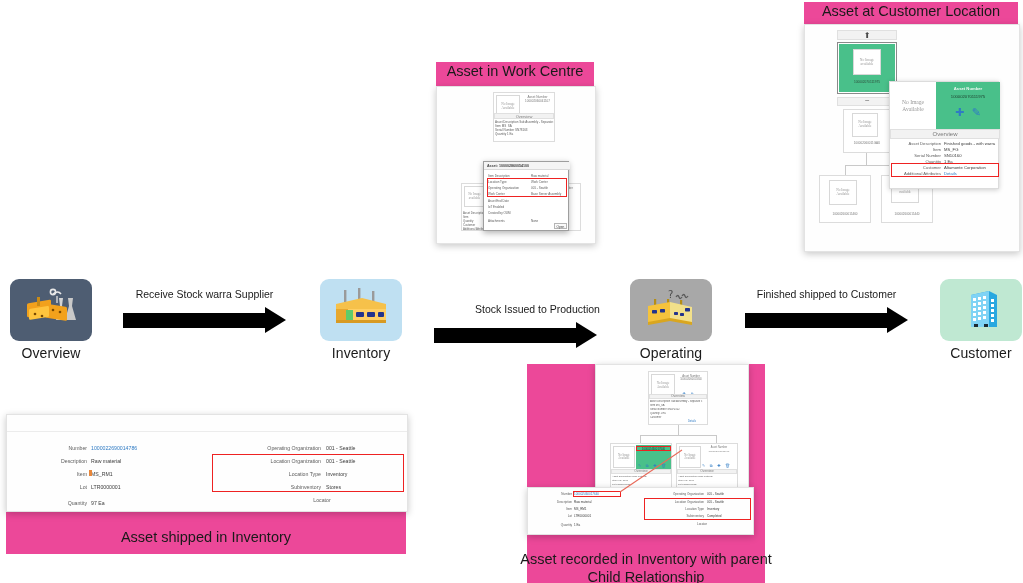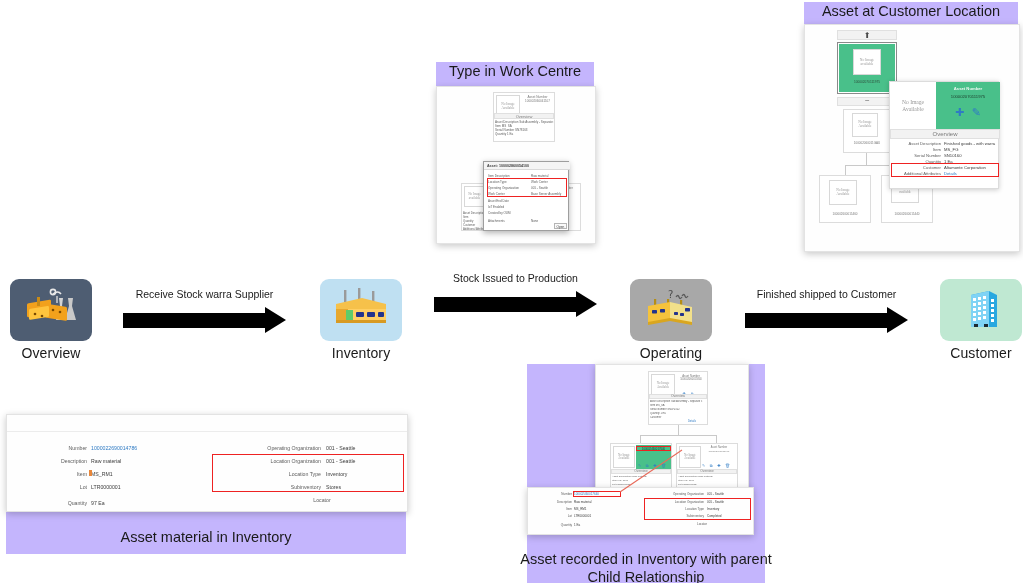--- a/index.html
+++ b/index.html
@@ -30,21 +30,21 @@
     position:absolute;top:0;width:0;height:0;
     border-top:13px solid transparent;border-bottom:13px solid transparent;
     border-left:21px solid #000;
   }
   .arrow .alabel{
     position:absolute;left:0;width:100%;top:-19px;text-align:center;
     font-size:10.5px;color:#1a1a1a;white-space:nowrap;
   }
 
   
-  .panel{position:absolute;background:#c4b5fd;}
+  .panel{position:absolute;background:#ec4899;}
   .panel .ptitle{
     position:absolute;left:0;width:100%;text-align:center;
     font-size:14.5px;color:#1a1a1a;line-height:1.25;
   }
   .shot{
     position:absolute;background:#fefefe;border:1px solid #e3e3e3;
     box-shadow:0 2px 7px rgba(0,0,0,.22);overflow:hidden;
   }
 
   
@@ -115,21 +115,21 @@
       <rect x="14" y="22" width="7" height="11" fill="#5fcc6a"></rect>
       <rect x="24" y="24" width="8" height="5" rx="1" fill="#23348c"></rect>
       <rect x="35" y="24" width="8" height="5" rx="1" fill="#23348c"></rect>
       <rect x="46" y="24" width="6" height="5" rx="1" fill="#23348c"></rect>
       <rect x="4" y="32" width="50" height="3" fill="#d89a22"></rect>
     </svg>
   </div>
   <div class="nlabel">Inventory</div>
 </div>
 
-<div class="arrow" style="left:434px;top:291px;width:163px;">
+<div class="arrow" style="left:434px;top:322px;width:163px;padding-left:44px;">
   <div class="alabel">Stock Issued to Production</div>
   <div class="shaft" style="width:142px;"></div>
   <div class="head" style="left:142px;"></div>
 </div>
 
 <div class="node" style="left:630px;top:279px;">
   <div class="tile" style="background:#a8a8a8;">
     <svg width="58" height="44" viewBox="0 0 58 44">
       <text x="26" y="10" font-size="10" fill="#4a4a4a" font-family="DejaVu Sans, sans-serif">?</text>
       <path d="M34 9 q2 -3 3 0 q1 3 3 0" stroke="#5a5a5a" stroke-width="1.3" fill="none"></path>
@@ -184,21 +184,21 @@
           <rect x="32" y="32" width="3" height="3"></rect>
       </g>
       <rect x="15" y="37" width="4" height="3" fill="#1c2a33"></rect>
       <rect x="25" y="37" width="4" height="3" fill="#1c2a33"></rect>
     </svg>
   </div>
   <div class="nlabel">Customer</div>
 </div>
 
 <div class="panel" style="left:436px;top:62px;width:158px;height:180px;">
-  <div class="ptitle" style="top:0;">Type in Work Centre</div>
+  <div class="ptitle" style="top:0;">Asset in Work Centre</div>
   <div class="shot" style="left:0;top:24px;width:158px;height:156px;">
 
     <div class="mini cardbox" style="left:56px;top:5px;width:62px;height:50px;"></div>
     <div class="mini noimg blur2" style="left:59px;top:8px;width:24px;height:23px;font-size:3.4px;">No Image<br>Available</div>
     <div class="mini ttl blur3" style="left:85px;top:8px;width:31px;font-size:3.2px;">Asset Number</div>
     <div class="mini ttl blur3" style="left:85px;top:12px;width:31px;font-size:3px;">100002060041107</div>
     <div class="mini" style="left:93px;top:17px;width:18px;height:6px;">
       <span class="plus" style="font-size:6px;">✚</span>
       <span class="pencil" style="font-size:6px;">✎</span>
     </div>
@@ -359,21 +359,21 @@
     <div class="mini txt" style="left:210px;top:56px;width:104px;font-size:5.2px;text-align:right;">Location Type</div>
     <div class="mini txtb" style="left:319px;top:56px;width:74px;font-size:5.2px;">Inventory</div>
 
     <div class="mini txt" style="left:210px;top:69px;width:104px;font-size:5.2px;text-align:right;">Subinventory</div>
     <div class="mini txtb" style="left:319px;top:69px;width:74px;font-size:5.2px;">Stores</div>
 
     <div class="mini txt" style="left:280px;top:82px;width:70px;font-size:5.2px;text-align:center;">Locator</div>
 
     <div class="mini redbox" style="left:205px;top:39px;width:192px;height:38px;"></div>
   </div>
-  <div class="ptitle" style="top:114px;">Asset material in Inventory</div>
+  <div class="ptitle" style="top:114px;">Asset shipped in Inventory</div>
 </div>
 
 <div class="panel" style="left:527px;top:364px;width:238px;height:219px;">
   <div class="shot" style="left:68px;top:0px;width:152px;height:128px;">
 
     <div class="mini cardbox" style="left:52px;top:6px;width:60px;height:54px;"></div>
     <div class="mini noimg blur2" style="left:55px;top:9px;width:24px;height:24px;font-size:3.2px;">No Image<br>Available</div>
     <div class="mini ttl blur3" style="left:80px;top:9px;width:30px;font-size:2.8px;">Asset Number</div>
     <div class="mini ttl blur3" style="left:80px;top:13px;width:30px;font-size:2.6px;">100002060015840</div>
     <div class="mini" style="left:86px;top:17px;width:22px;">

